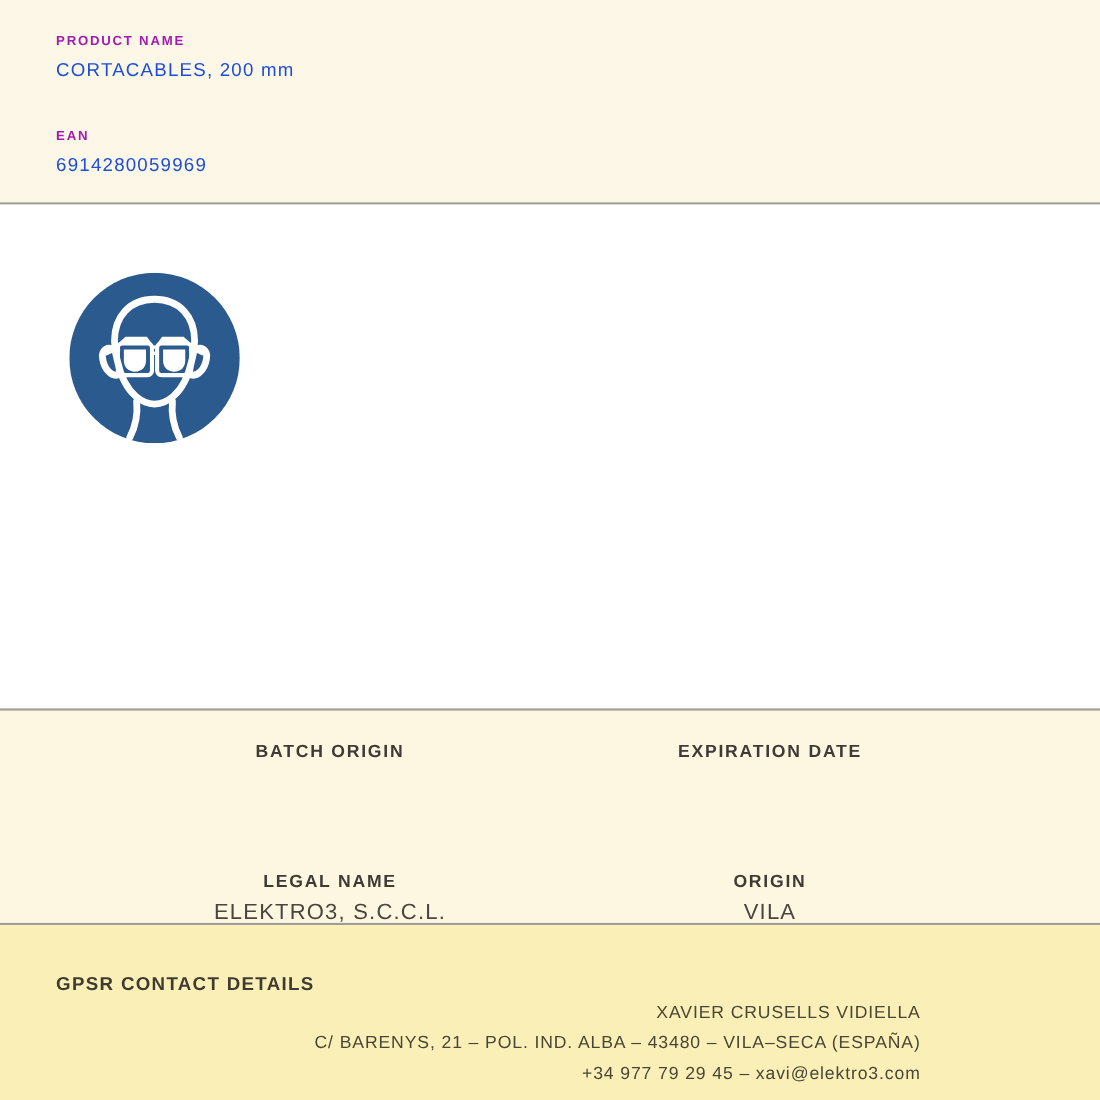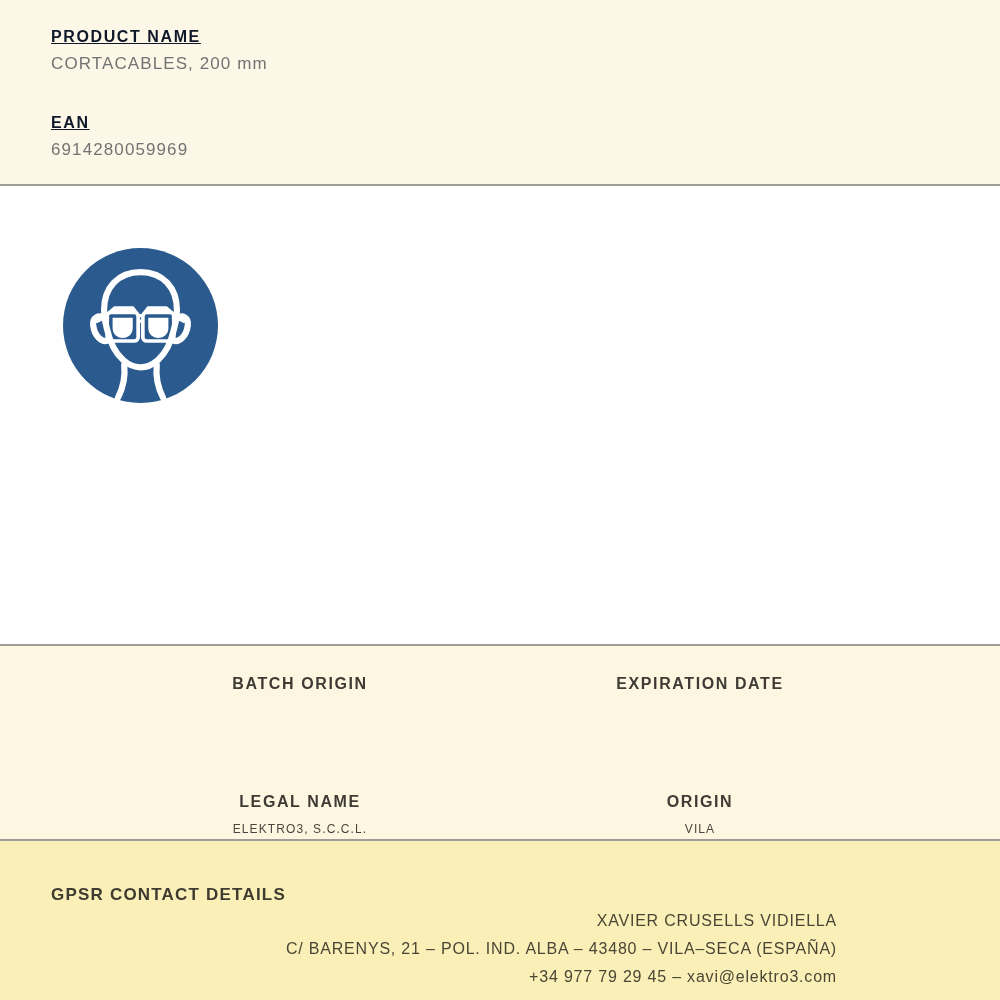--- a/index.html
+++ b/index.html
@@ -22,32 +22,31 @@
     background: #fcf7e6;
     height: 184px;
     border-bottom: 2px solid #9e9e97;
     box-sizing: content-box;
     padding: 0;
   }
   .sec-product .inner {
     padding: 26px 0 0 51px;
   }
   .field-label {
-    font-size: 16px;
+    font-size: 12px;
     font-weight: bold;
     letter-spacing: 1.6px;
-    color: #0f172a;
+    color: #a21caf;
     line-height: 22px;
-    text-decoration: underline;
   }
   .field-value {
     font-size: 17px;
     font-weight: normal;
     letter-spacing: 1.1px;
-    color: #737373;
+    color: #1d4ed8;
     line-height: 24px;
     margin-top: 4px;
   }
   .field-group + .field-group {
     margin-top: 36px;
   }
   
   .sec-white {
     background: #ffffff;
     height: 458px;
@@ -76,21 +75,21 @@
     text-align: center;
   }
   .details-grid .cell-label {
     font-size: 16px;
     font-weight: bold;
     letter-spacing: 1.6px;
     color: #3f3b34;
     line-height: 22px;
   }
   .details-grid .cell-value {
-    font-size: 12px;
+    font-size: 20px;
     letter-spacing: 1.1px;
     color: #4a463e;
     line-height: 24px;
     min-height: 24px;
     margin-top: 4px;
   }
   .details-grid .row2 {
     margin-top: 68px;
   }
   

